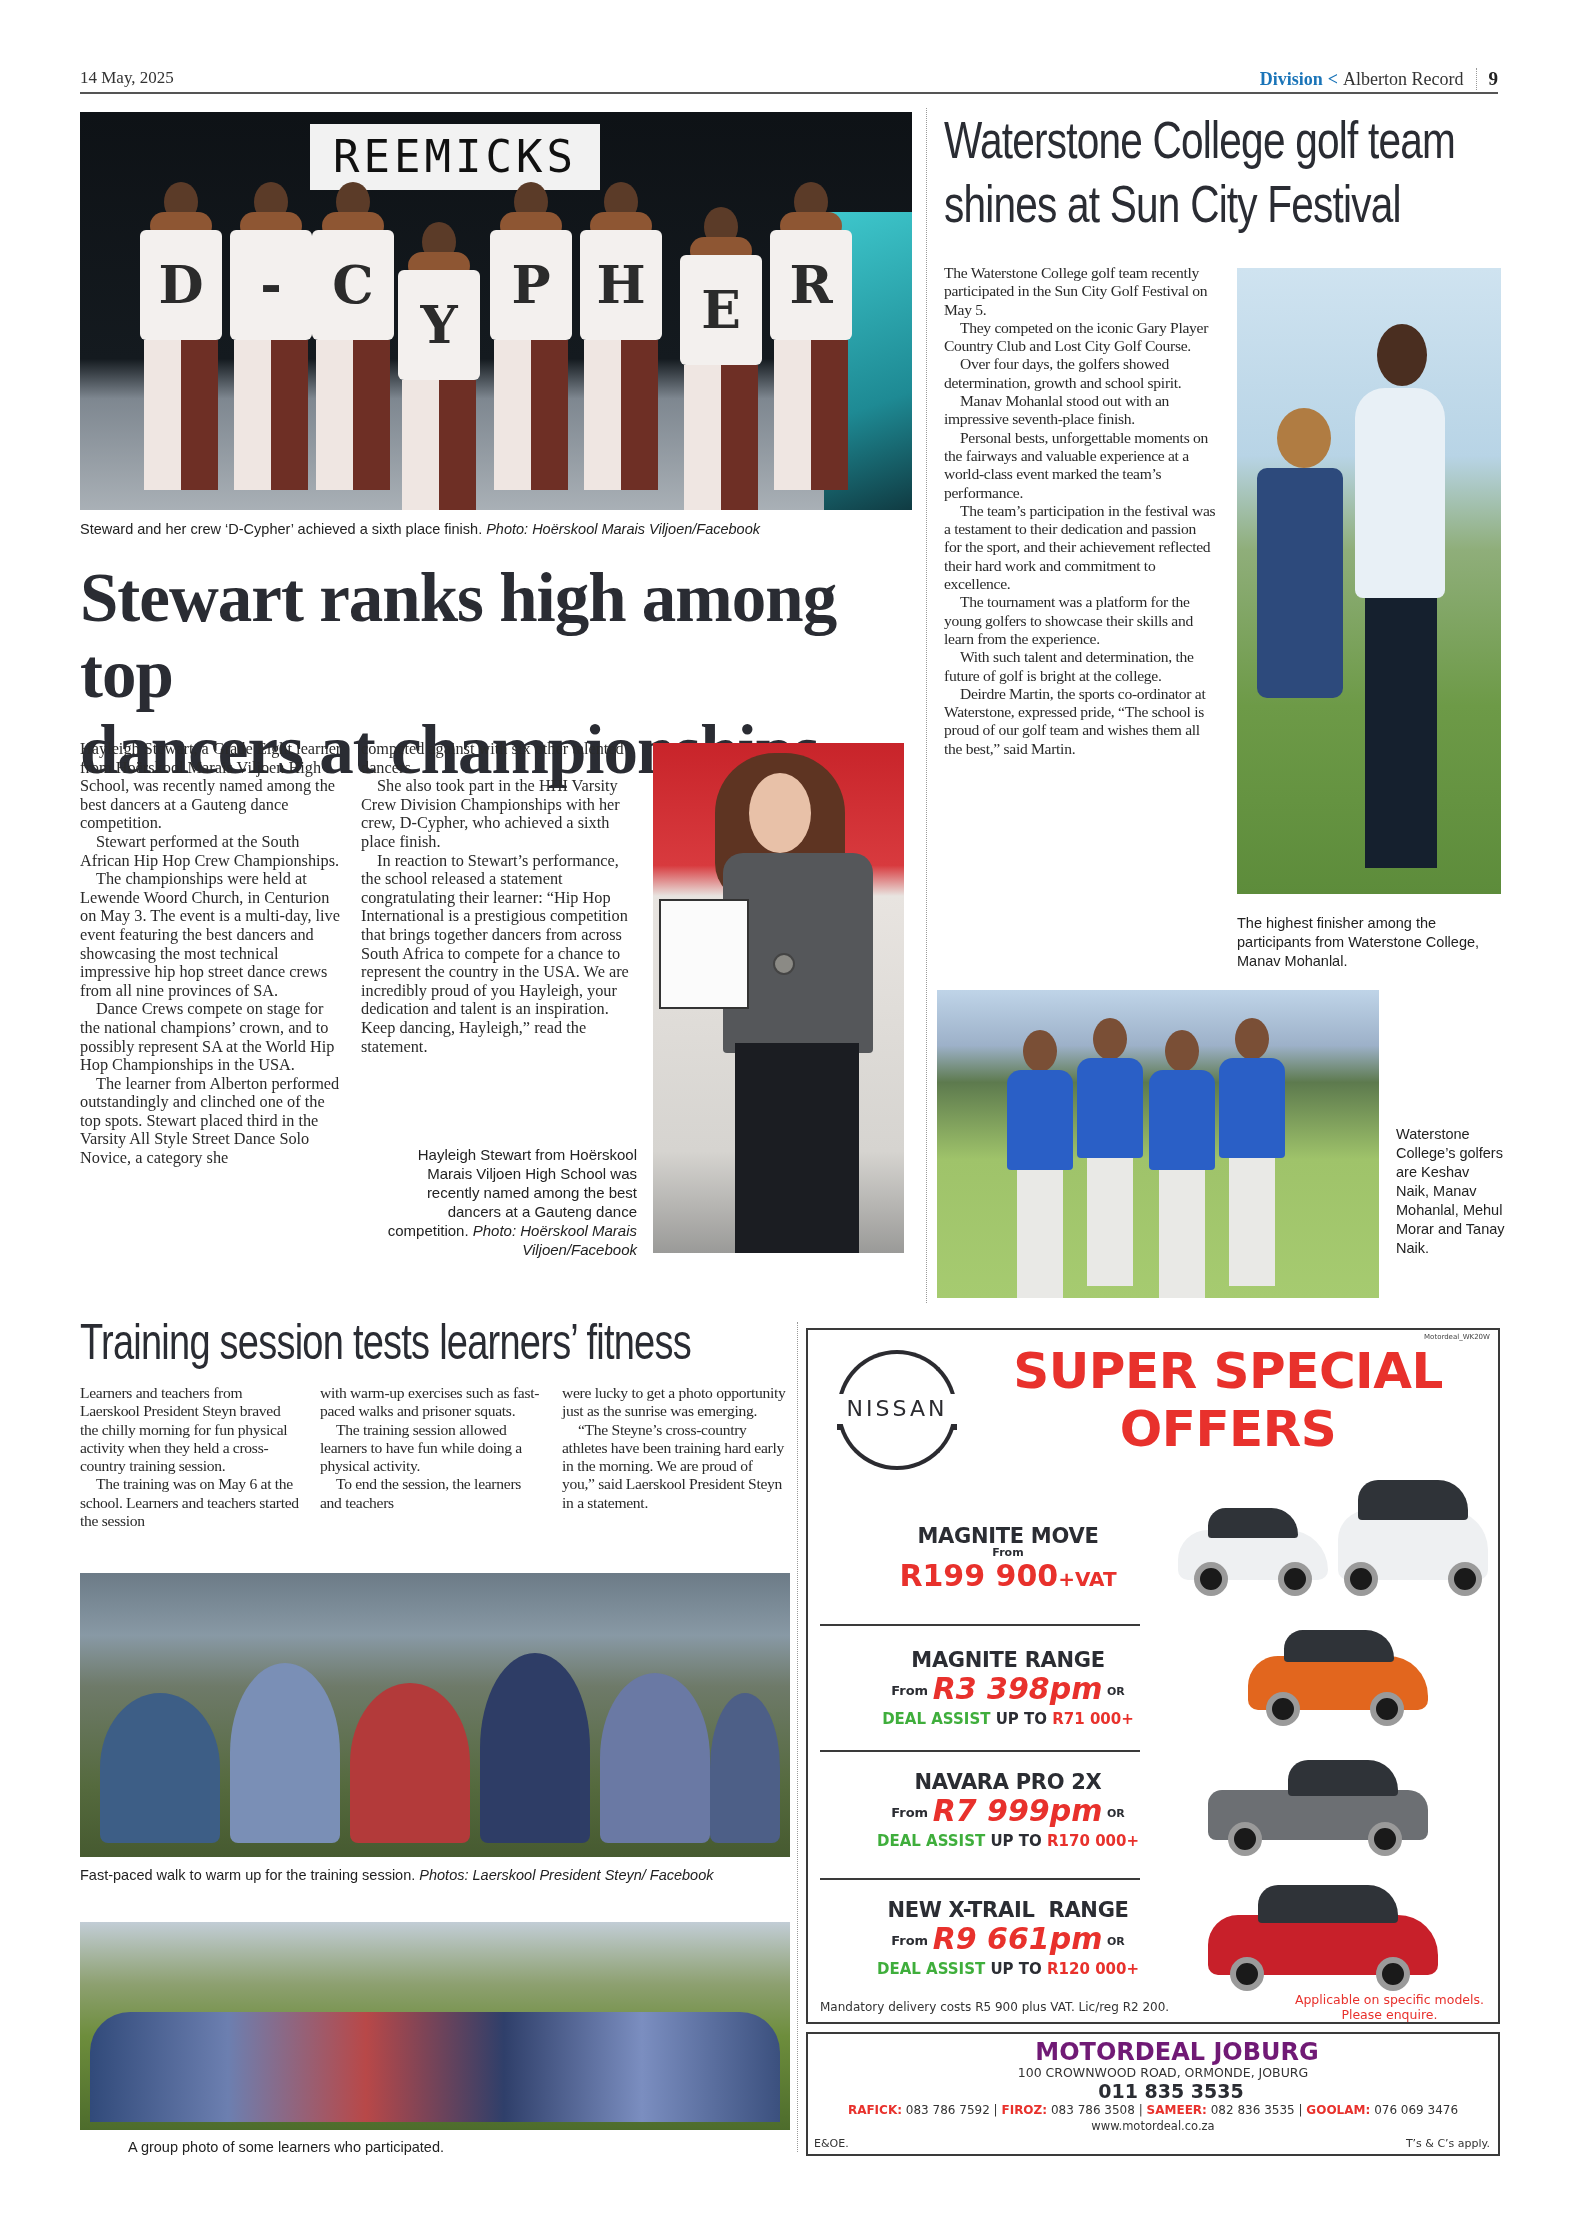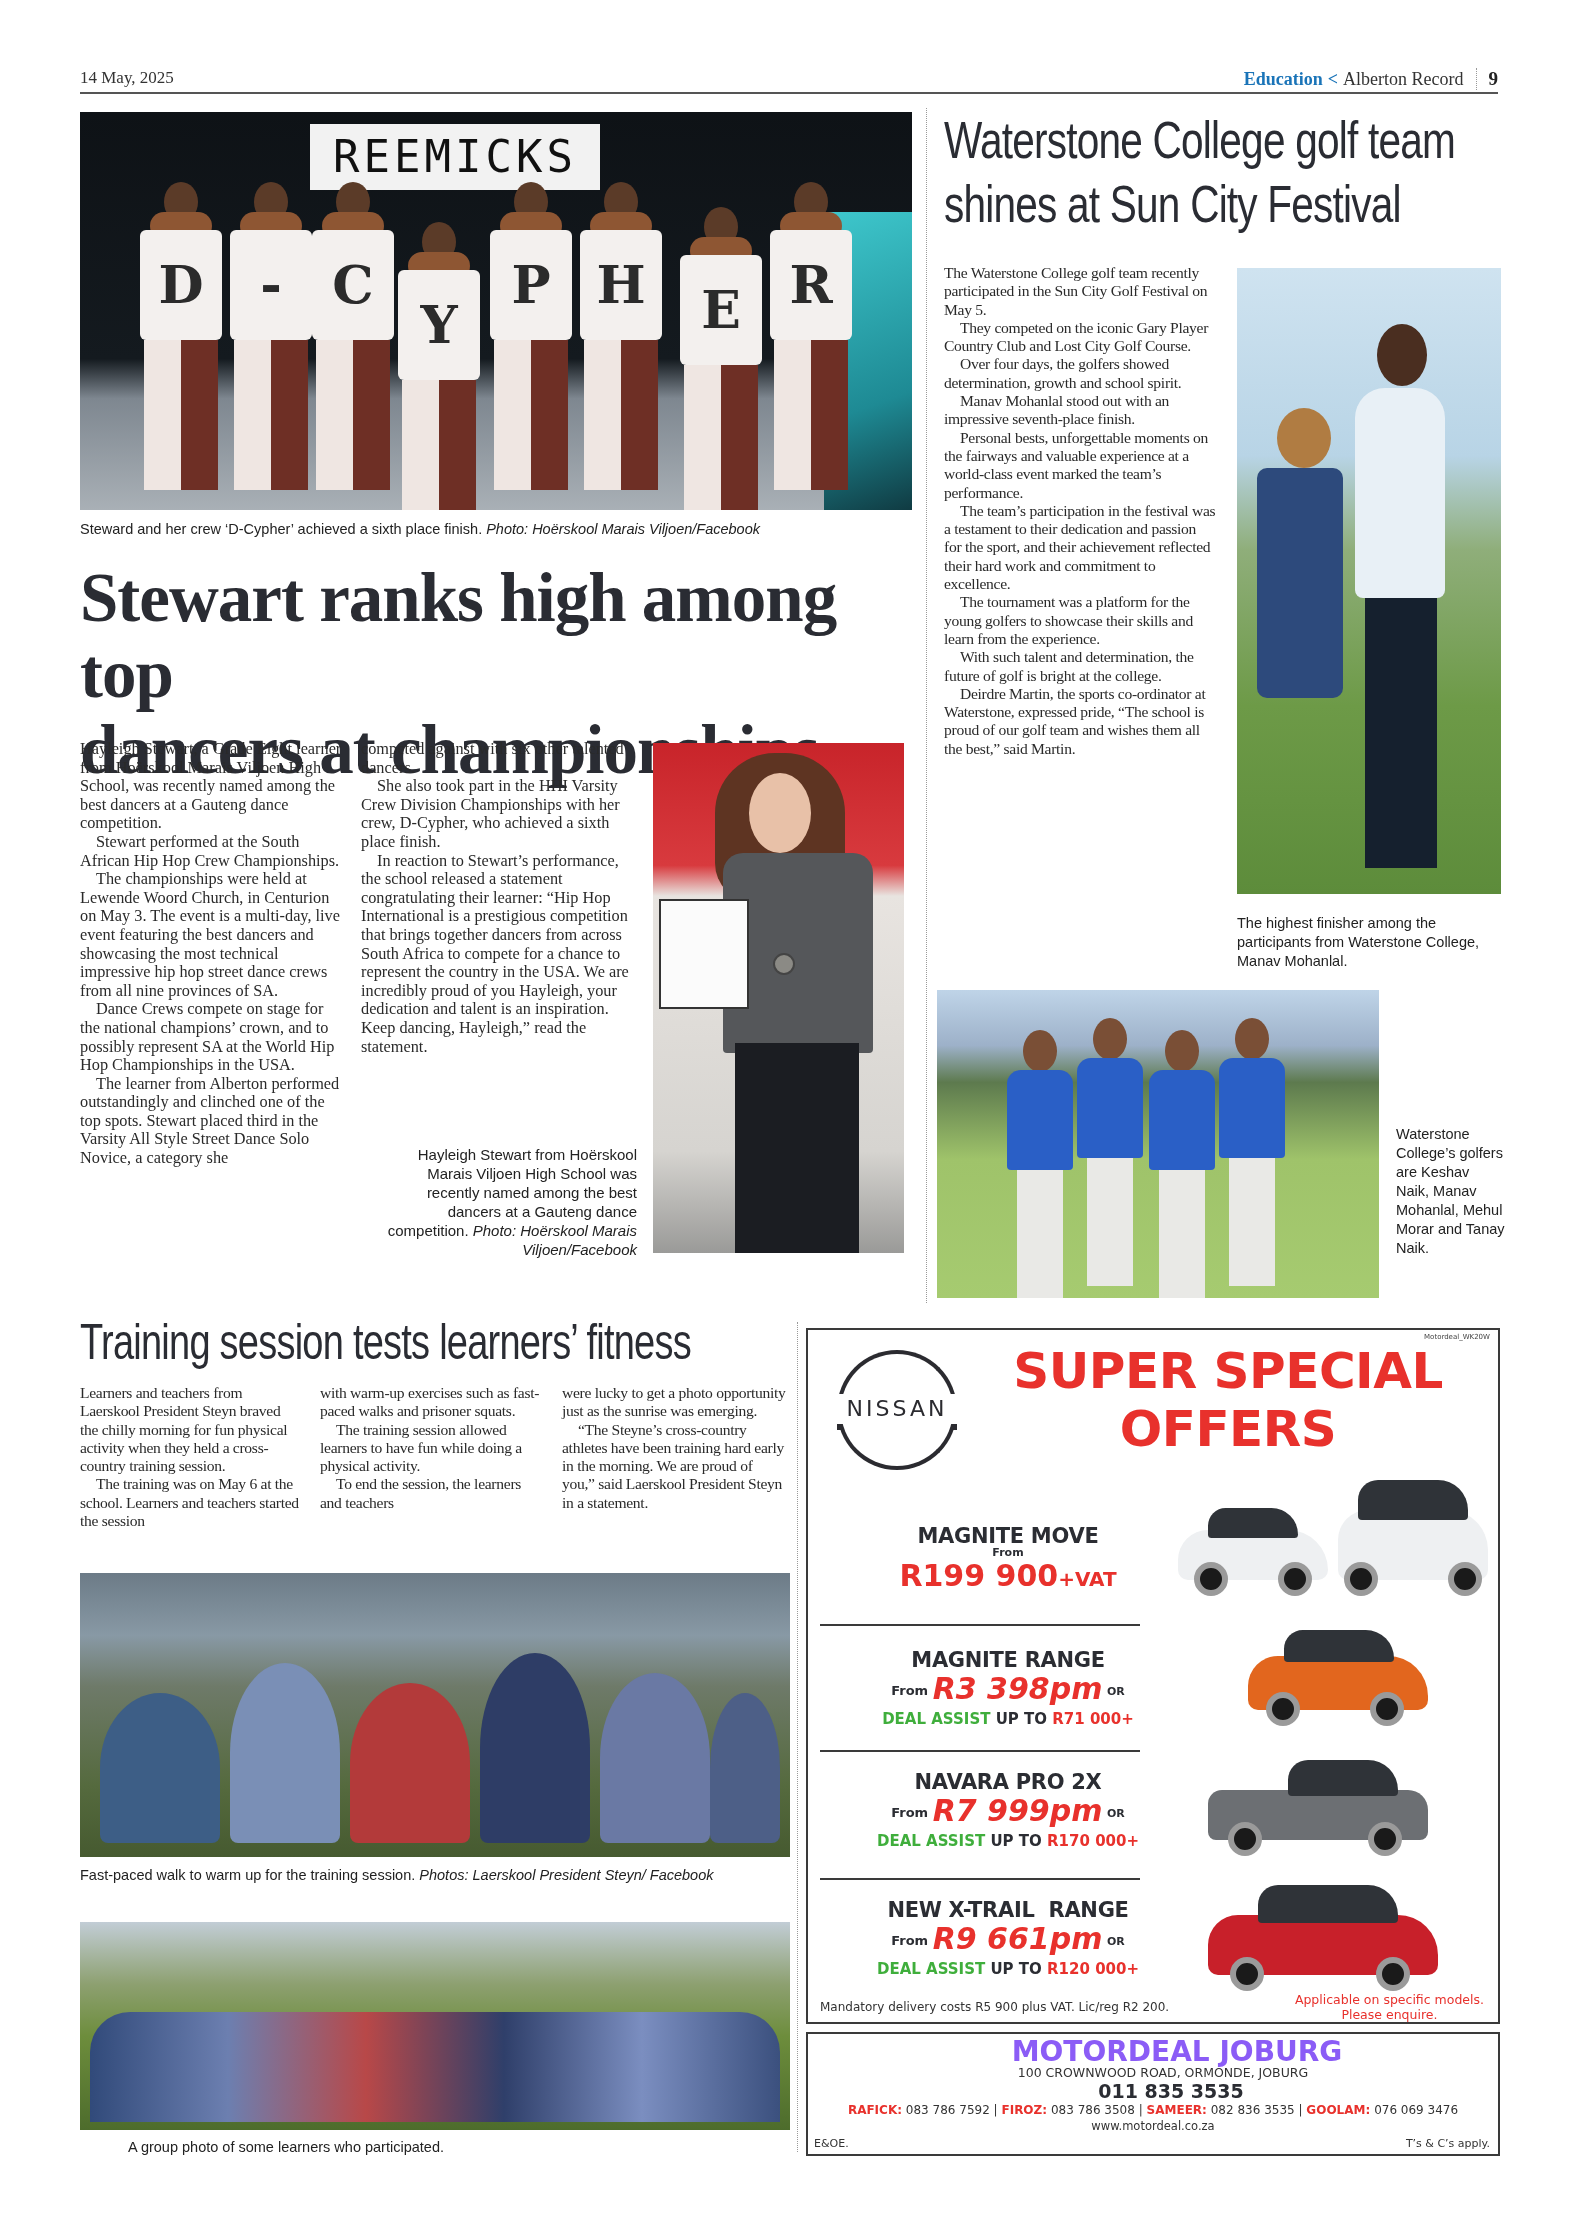--- a/index.html
+++ b/index.html
@@ -111,36 +111,36 @@
   .car { position: absolute; }
   .car .body { position: absolute; border-radius: 30px 40px 10px 10px; }
   .car .cabin { position: absolute; border-radius: 20px 30px 4px 4px; background: #2f3338; }
   .car .wheel { position: absolute; width: 34px; height: 34px; border-radius: 50%; background: #1a1a1a; border: 6px solid #9a9a9a; }
 
   .ad-note { position: absolute; left: 12px; top: 670px; font-size: 12px; color: #333; }
   .ad-note-red { position: absolute; right: 14px; top: 662px; font-size: 12.5px; color: #e8312c; text-align: center; line-height: 15px; }
 
   .dealer { position: absolute; left: 806px; top: 2032px; width: 694px; height: 124px; border: 2px solid #3a3a3a;
     font-family: "DejaVu Sans", "Liberation Sans", sans-serif; text-align: center; }
-  .dealer .dname { font-weight: bold; font-size: 28px; color: #8b5cf6; margin-top: 4px; line-height: 28px; margin-left: 48px; }
+  .dealer .dname { font-weight: bold; font-size: 24px; color: #701a75; margin-top: 4px; line-height: 28px; margin-left: 48px; }
   .dealer .addr { font-size: 12.5px; color: #333; line-height: 14px; padding-left: 20px; }
   .dealer .tel { font-weight: bold; font-size: 19px; color: #2b2d33; line-height: 22px; padding-left: 36px; }
   .dealer .contacts { font-size: 12px; color: #333; line-height: 17px; }
   .dealer .contacts b { color: #e8312c; }
   .dealer .web { font-size: 11.5px; color: #333; line-height: 15px; }
   .dealer .eoe { position: absolute; left: 6px; bottom: 4px; font-size: 11px; color: #333; }
   .dealer .tcs { position: absolute; right: 8px; bottom: 4px; font-size: 11px; color: #333; }
 </style>
 </head>
 <body>
 
 <div class="page-header">
   <span class="hdr-date">14 May, 2025</span>
   <div class="hdr-right">
-    <span class="hdr-section">Education</span>
+    <span class="hdr-section">Division</span>
     <span class="hdr-lt">&lt;</span>
     <span class="hdr-paper">Alberton Record</span>
     <span class="hdr-sep"></span>
     <span class="hdr-page">9</span>
   </div>
 </div>
 
 <div class="vrule" style="left:926px; top:108px; height:1195px;"></div>
 <div class="vrule" style="left:797px; top:1322px; height:830px;"></div>
 

